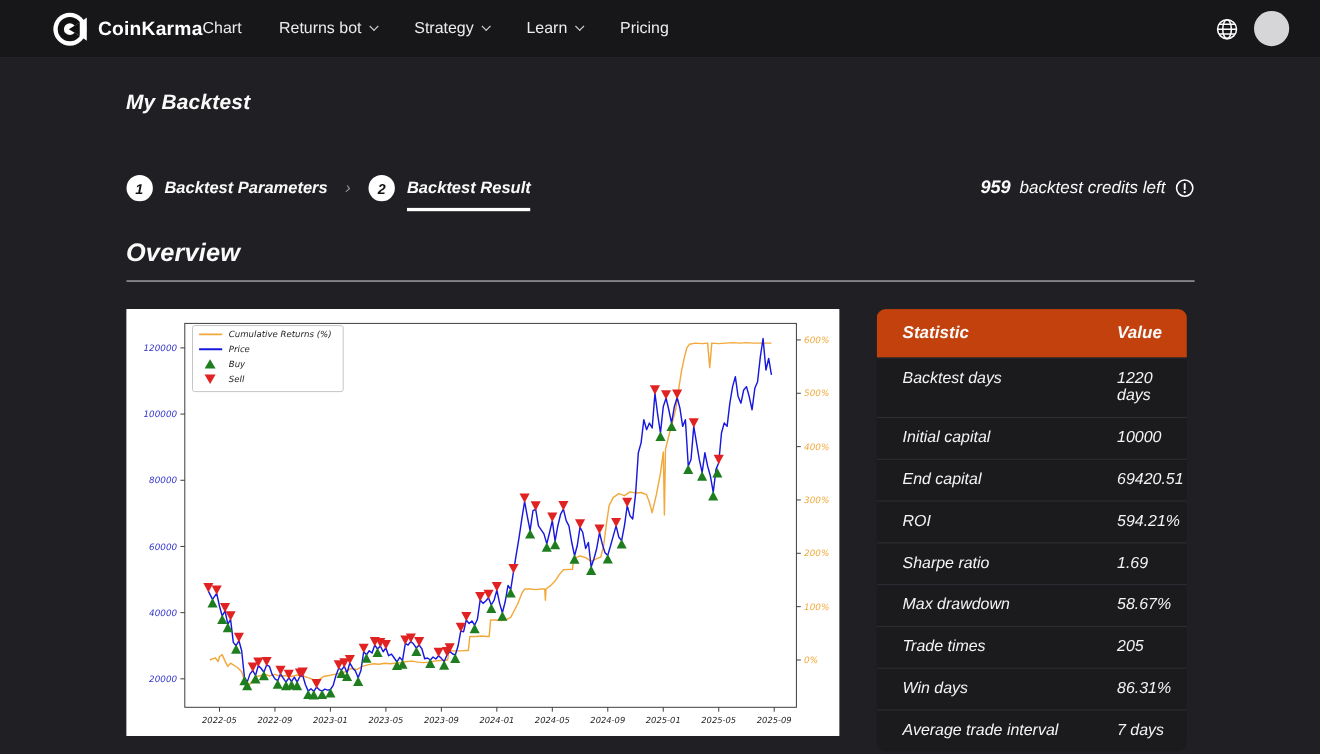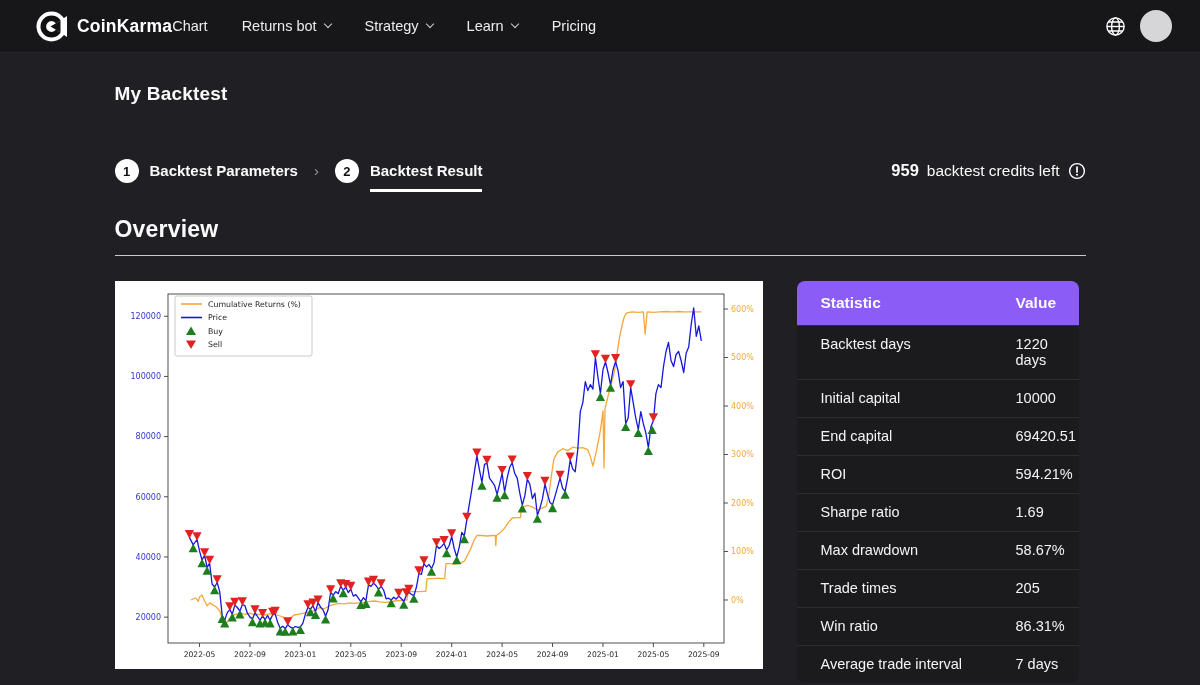--- a/index.html
+++ b/index.html
@@ -6,57 +6,57 @@
   html,body { margin:0; padding:0; }
   body {
     width:1200px; height:685px; overflow:hidden;
     background:#202024;
     font-family:"Liberation Sans", sans-serif;
     color:#fafafa;
   }
   
   .navbar {
     height:53px; background:#17171a; border-bottom:1px solid #26262b;
-    display:flex; align-items:center; padding:0 28px 0 36px;text-align:center;
+    display:flex; align-items:center; padding:0 28px 0 48px;text-align:center;
   }
   .brand { display:flex; align-items:center; gap:10px; cursor:pointer; }
   .brand-name { font-size:17.5px; font-weight:700; letter-spacing:.2px; color:#ffffff; }
   .nav-links { display:flex; align-items:center; gap:34px; }
   .nav-link {
     display:flex; align-items:center; font-size:14.5px; font-weight:500;
     color:#ececef; cursor:pointer; white-space:nowrap;
   }
   .chev {
     width:6px; height:6px; border-right:1.5px solid #cfcfd4; border-bottom:1.5px solid #cfcfd4;
     transform:rotate(45deg); margin-left:8px; margin-top:-4px; display:inline-block;
   }
   .nav-right { margin-left:auto; display:flex; align-items:center; gap:14px; }
   .avatar { width:32px; height:32px; border-radius:50%; background:#d6d6d8; cursor:pointer; }
   
-  .main { width:971px; margin:0 auto; padding-top:30px; }
+  .main { width:971px; margin:0 auto; padding-top:30px;font-style:italic; }
   .page-title { font-size:19px; font-weight:700; margin:0; letter-spacing:.2px; }
   .stepper-row { margin-top:54px; display:flex; align-items:flex-start; }
   .step { display:flex; align-items:center; gap:11px; cursor:pointer; }
   .step-circle {
     width:24px; height:24px; border-radius:50%; background:#ffffff; color:#111;
     font-size:13px; font-weight:700; display:flex; align-items:center; justify-content:center;
     flex:0 0 auto;
   }
   .step-label { font-size:15px; font-weight:600; color:#fafafa; }
   .step.active .step-label-wrap { border-bottom:3px solid #ffffff; padding-bottom:9px; margin-bottom:-12px; }
   .step-sep { color:#9a9aa1; font-size:15px; margin:3px 16px 0 16px; }
   .credits { margin-left:auto; display:flex; align-items:center; gap:8px; font-size:15.5px; margin-top:2px; }
   .credits b { font-size:16.5px; font-weight:700; }
   .section-title { margin:33px 0 0 0; font-size:23px; font-weight:700; letter-spacing:.2px; }
   .section-divider { margin-top:12px; height:1px; background:#c9c9ce; border:none; }
   .content { margin-top:25px; display:flex; gap:34px; align-items:flex-start; }
   .chart-panel { width:648px; height:388px; background:#ffffff; flex:0 0 auto; }
   
   .stats-table { width:282px; background:#1b1b1e; border-radius:8px; overflow:hidden; flex:0 0 auto; }
-  .t-head { display:grid; grid-template-columns:195px 1fr; background:#8b5cf6; padding:13px 0 13px 24px; }
+  .t-head { display:grid; grid-template-columns:195px 1fr; background:#c2410c; padding:13px 0 13px 24px; }
   .t-head span { font-size:15.5px; font-weight:700; }
   .t-row { display:grid; grid-template-columns:195px 1fr; padding:10px 0 11px 24px; border-top:1px solid #2d2d32; }
   .t-row span { font-size:14.5px; color:#f4f4f5; }
 </style>
 </head>
 <body>
 
 <nav class="navbar">
   <div class="brand">
     <svg width="31" height="31" viewBox="0 0 31 31">
@@ -310,21 +310,21 @@
         </div>
       <div class="t-row">
           <span>Max drawdown</span>
           <span>58.67%</span>
         </div>
       <div class="t-row">
           <span>Trade times</span>
           <span>205</span>
         </div>
       <div class="t-row">
-          <span>Win ratio</span>
+          <span>Win days</span>
           <span>86.31%</span>
         </div>
       <div class="t-row">
           <span>Average trade interval</span>
           <span>7 days</span>
         </div>
     </div>
   </div>
 </main>
 

